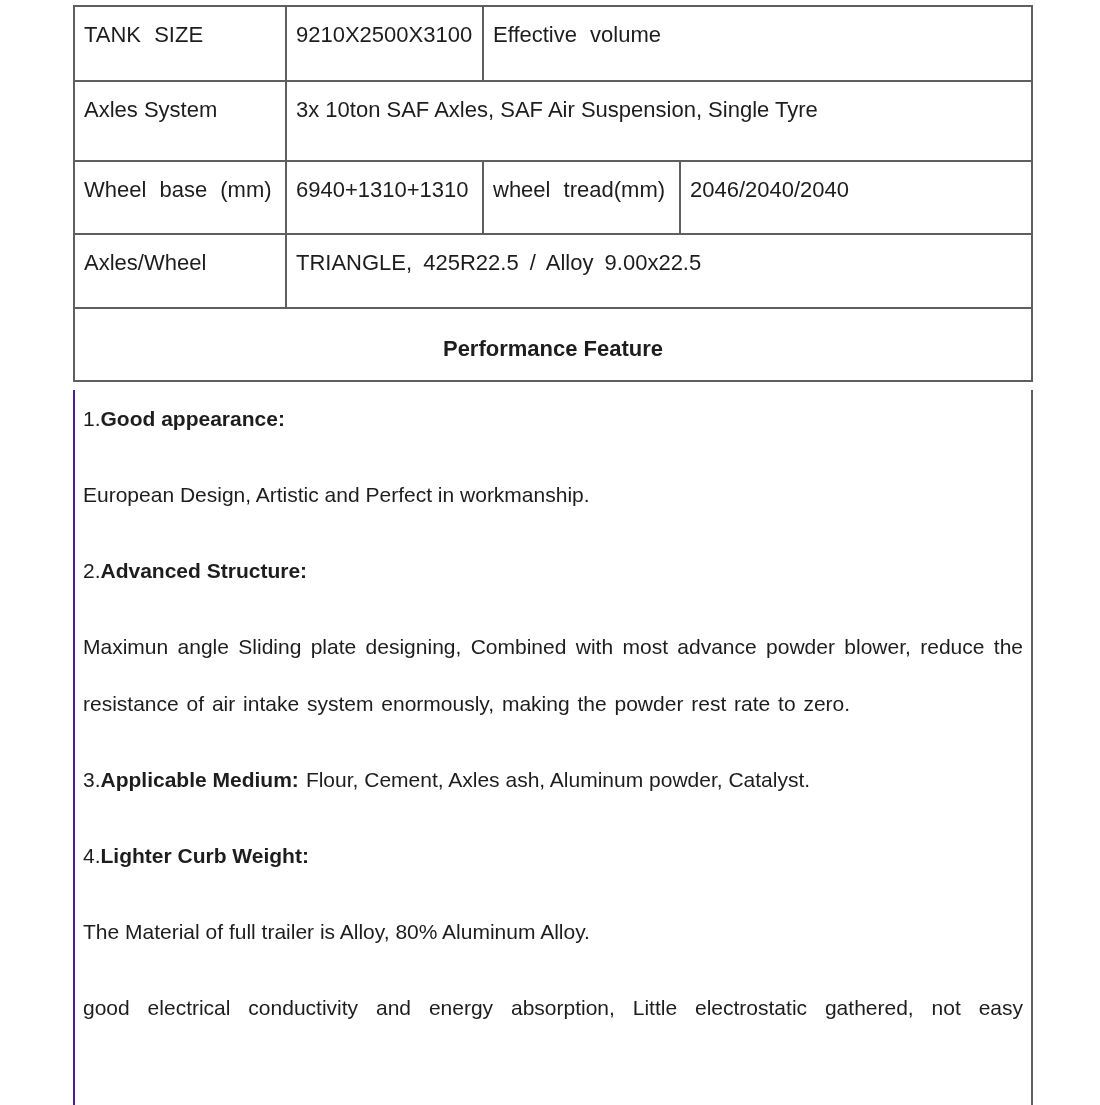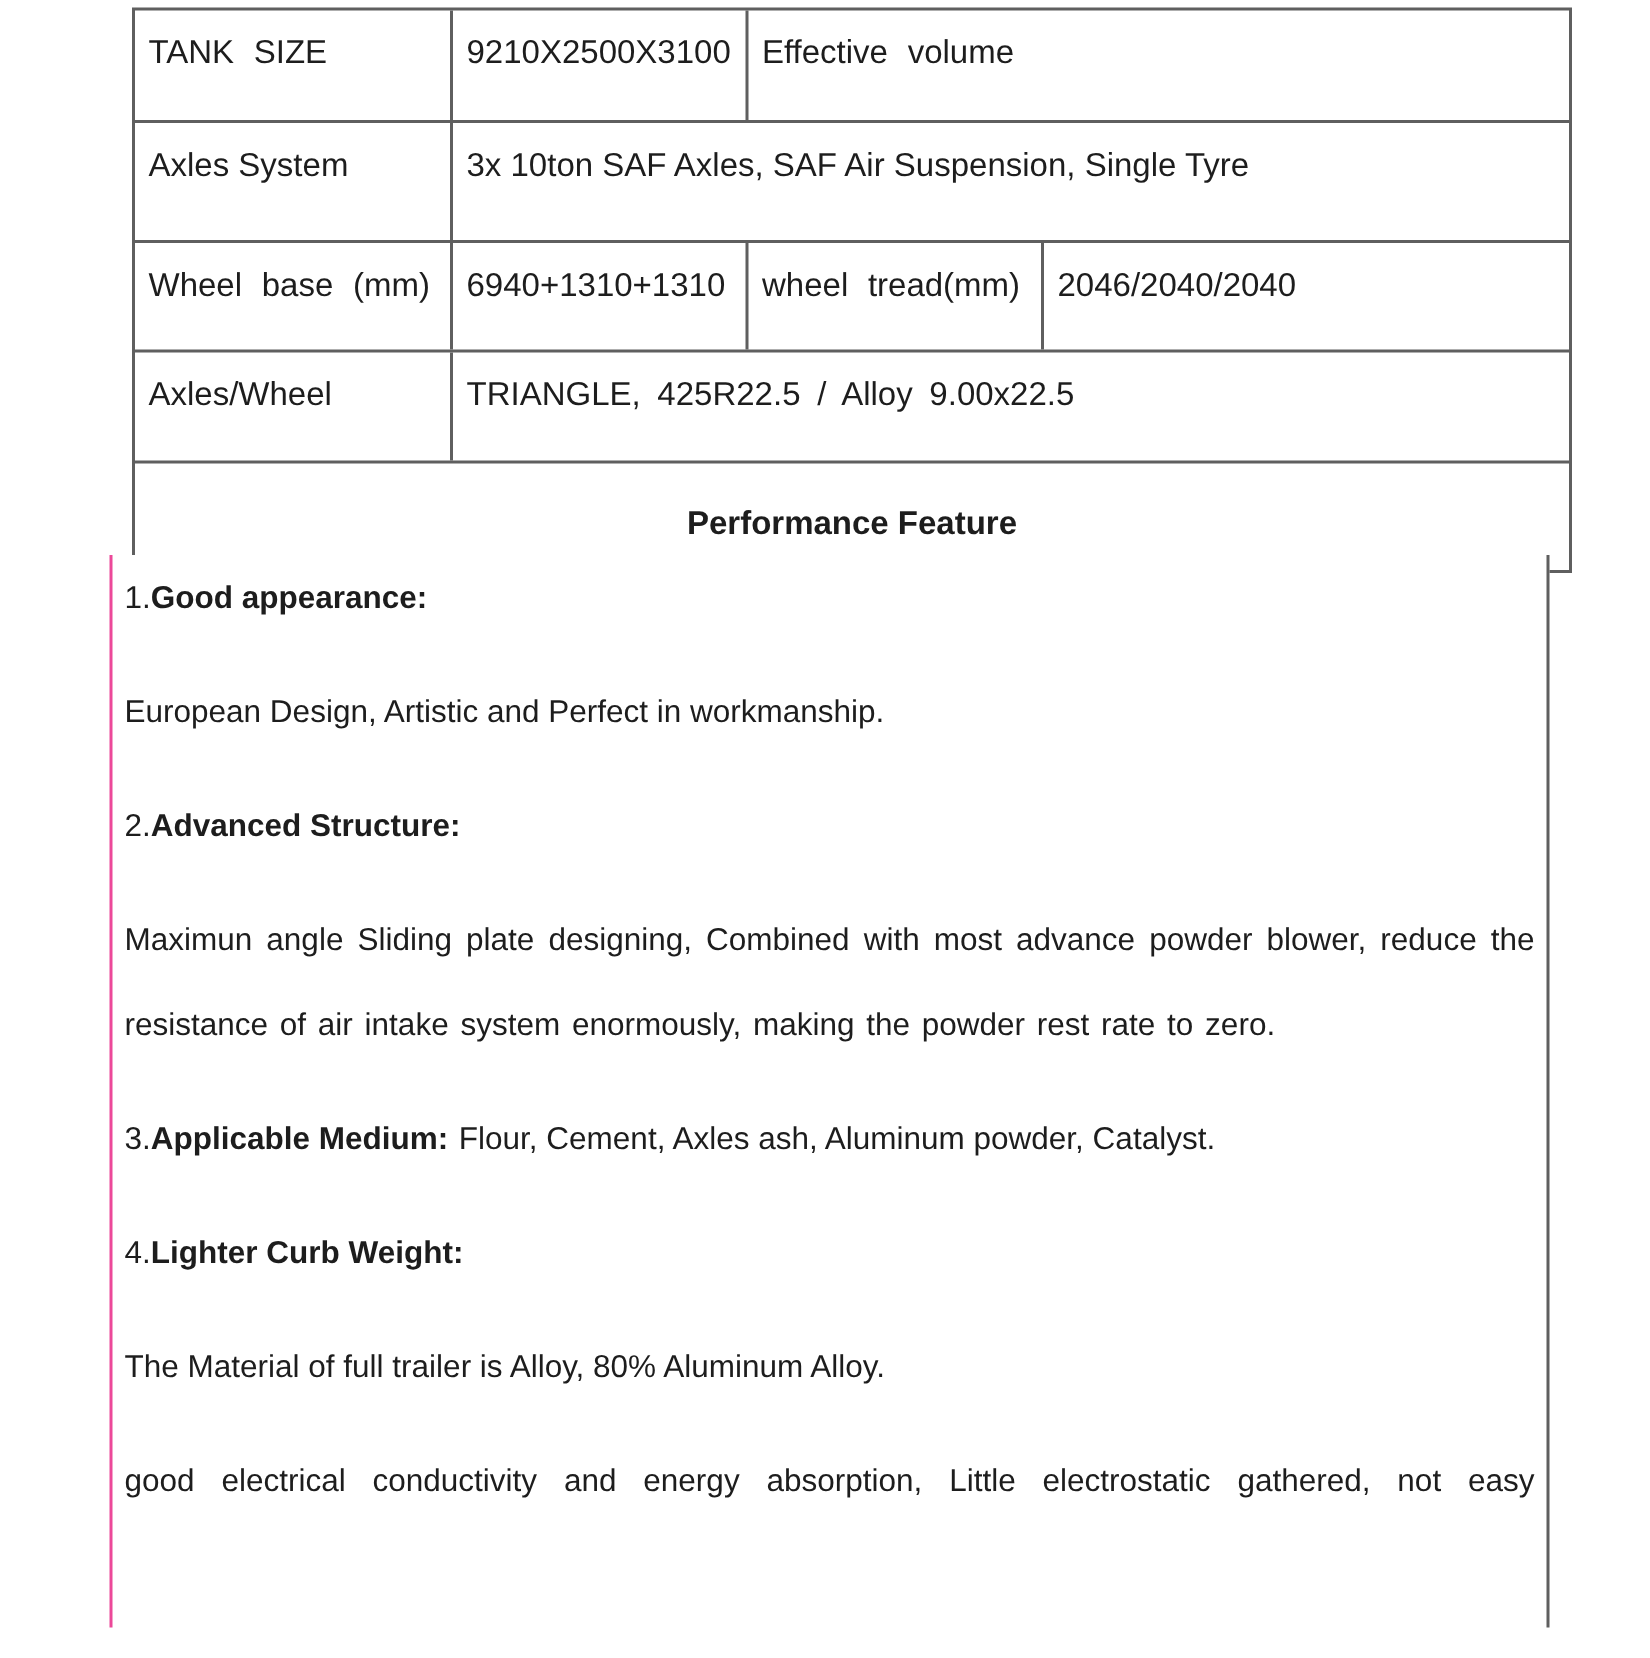--- a/index.html
+++ b/index.html
@@ -13,21 +13,21 @@
     position: relative;
     width: 1100px; height: 1105px;
     background: #ffffff;
     color: #1d1d1d;
     overflow: hidden;
   }
 
   
   .spec-table {
     position: absolute;
-    left: 88px; top: 5px;
+    left: 73px; top: 5px;
     width: 960px;
     border: 2px solid #5f5f5f;
     background: #ffffff;
   }
   .t-row {
     display: flex;
     align-items: stretch;
   }
   .t-row + .t-row { border-top: 2px solid #5f5f5f; }
   .r1 { height: 73px; }
@@ -56,23 +56,23 @@
     text-align: center;
     font-weight: 700;
     font-size: 22px;
     padding-top: 27px;
     color: #1d1d1d;
   }
 
   
   .body-sec {
     position: absolute;
-    left: 73px; top: 370px;
+    left: 73px; top: 390px;
     width: 960px; height: 715px;
-    border-left: 2px solid #ec4899;
+    border-left: 2px solid #4c1d95;
     border-right: 2px solid #5f5f5f;
     padding: 0 8px;
     overflow: hidden;
     background: #ffffff;
   }
   .body-sec p {
     font-size: 21px;
     line-height: 57px;
     margin: 0 0 19px 0;
     color: #1d1d1d;

